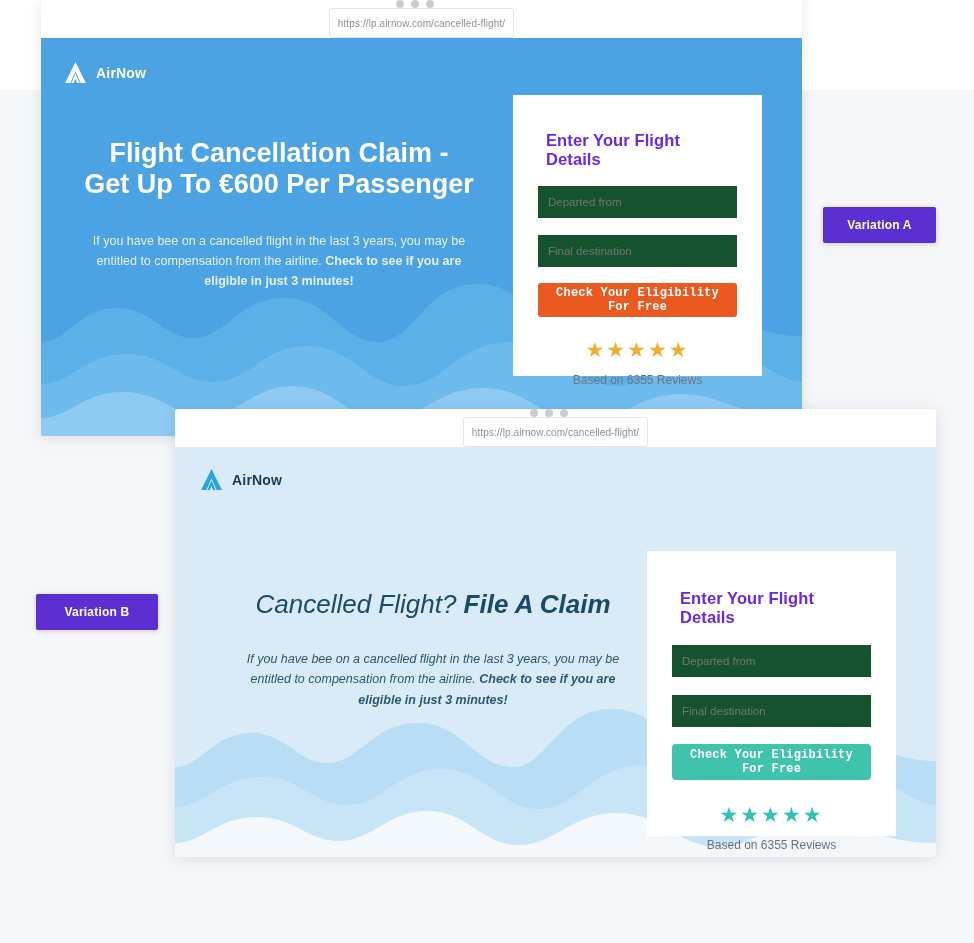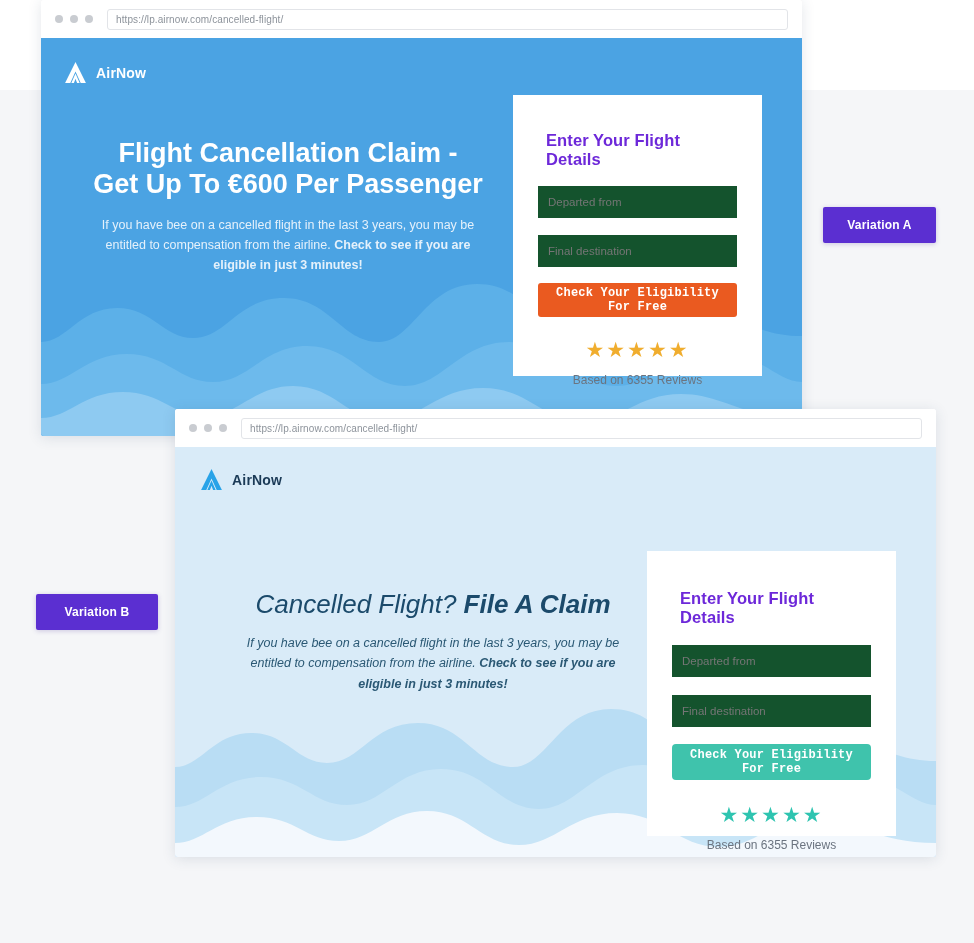--- a/index.html
+++ b/index.html
@@ -31,20 +31,21 @@
     box-shadow: 0 2px 14px rgba(35,60,90,0.13);
     overflow: hidden;
   }
   .chrome {
     height: 38px;
     background: #ffffff;
     display: flex;
     align-items: center;
     padding: 0 14px;
     box-sizing: border-box;
+    flex-direction: column;
   }
   .dots {
     display: flex;
     gap: 7px;
     margin-right: 14px;
     flex: 0 0 auto;
   }
   .dot {
     width: 8px; height: 8px;
     border-radius: 50%;
@@ -104,21 +105,21 @@
     z-index: 3;
     text-align: center;
   }
   .hero h1 {
     margin: 0;
     font-weight: 700;
     line-height: 1.16;
   }
   .hero h1 .light { font-weight: 400; }
   .hero p {
-    margin: 14px 0 0 0;
+    margin: 30px 0 0 0;
     line-height: 1.62;
   }
   .hero p b { font-weight: 700; }
 
   
   .card {
     position: absolute;
     background: #ffffff;
     z-index: 5;
     box-sizing: border-box;
@@ -165,21 +166,21 @@
     width: 761px; height: 436px;
     border-radius: 3px;
   }
   #variation-a-window .page {
     height: 398px;
     background: #4ba3e3;
   }
   #variation-a-window .brand { left: 22px; top: 22px; }
   #variation-a-window .brand-name { color: #ffffff; }
   #variation-a-window .hero {
-    left: 22px; top: 100px; width: 450px;
+    left: 13px; top: 100px; width: 450px;
   }
   #variation-a-window .hero h1 {
     color: #ffffff;
     font-size: 27px;
   }
   #variation-a-window .hero p {
     color: #e5f1fb;
     font-size: 12.5px;
     padding: 0 26px;
   }

